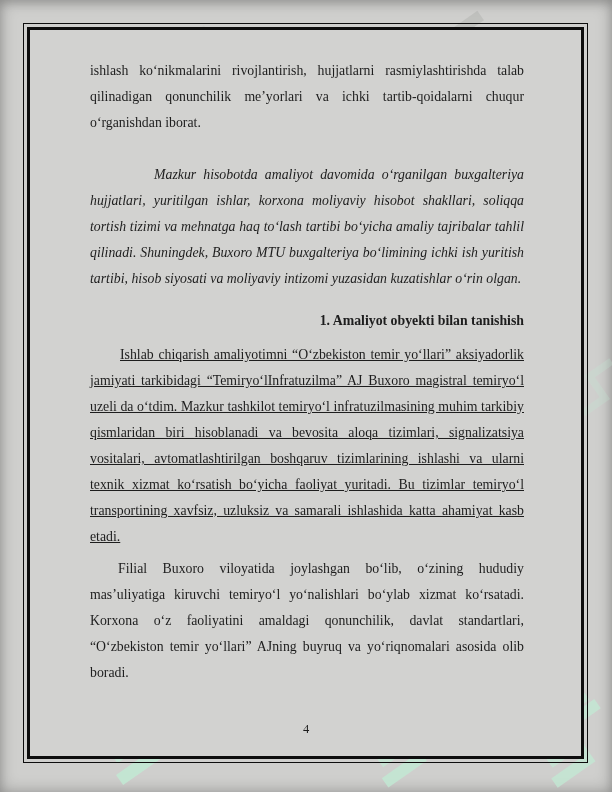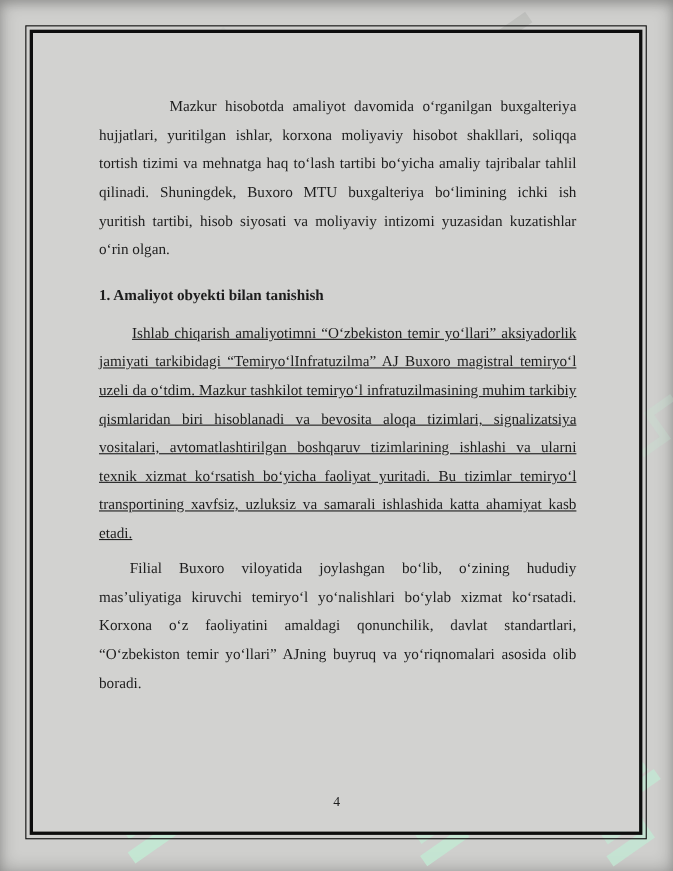--- a/index.html
+++ b/index.html
@@ -42,30 +42,30 @@
   .content{
     position:absolute;
     left:90px;top:58px;
     width:434px;
     color:var(--text-color);
     font-size:13.8px;
     line-height:26px;
     text-align:justify;
   }
   .content p{margin:0;}
-  .p2{margin-top:26px !important;text-indent:64px;}
+  .p2{margin-top:26px !important;text-indent:64px;font-style:italic;}
   .p3{margin-top:8px !important;text-indent:30px;text-decoration:underline;}
   .p4{margin-top:6px !important;text-indent:28px;}
   .heading{
     margin:0;
     margin-top:16px;
     font-size:13.8px;
     line-height:26px;
     font-weight:bold;
-    text-align:left;
+    text-align:right;
     text-indent:0;
   }
   .page-number{
     position:absolute;
     left:0;right:0;
     top:722px;
     text-align:center;
     font-size:12.5px;
     color:var(--text-color);
   }
@@ -175,20 +175,21 @@
         <path d="M46 8 L18 36 L46 64 L18 92" stroke="var(--wm-green)" stroke-width="11" fill="none"></path>
       </svg>
   </div>
 
   <div class="inner-bg"></div>
 
   <div class="border-outer"></div>
   <div class="border-inner"></div>
 
   <div class="content">
+    <p class="p1">ishlash ko‘nikmalarini rivojlantirish, hujjatlarni rasmiylashtirishda talab qilinadigan qonunchilik me’yorlari va ichki tartib-qoidalarni chuqur o‘rganishdan iborat.</p>
     <p class="p2">Mazkur hisobotda amaliyot davomida o‘rganilgan buxgalteriya hujjatlari, yuritilgan ishlar, korxona moliyaviy hisobot shakllari, soliqqa tortish tizimi va mehnatga haq to‘lash tartibi bo‘yicha amaliy tajribalar tahlil qilinadi. Shuningdek, Buxoro MTU buxgalteriya bo‘limining ichki ish yuritish tartibi, hisob siyosati va moliyaviy intizomi yuzasidan kuzatishlar o‘rin olgan.</p>
     <h2 class="heading">1. Amaliyot obyekti bilan tanishish</h2>
     <p class="p3">Ishlab chiqarish amaliyotimni “O‘zbekiston temir yo‘llari” aksiyadorlik jamiyati tarkibidagi “Temiryo‘lInfratuzilma” AJ Buxoro magistral temiryo‘l uzeli da o‘tdim. Mazkur tashkilot temiryo‘l infratuzilmasining muhim tarkibiy qismlaridan biri hisoblanadi va bevosita aloqa tizimlari, signalizatsiya vositalari, avtomatlashtirilgan boshqaruv tizimlarining ishlashi va ularni texnik xizmat ko‘rsatish bo‘yicha faoliyat yuritadi. Bu tizimlar temiryo‘l transportining xavfsiz, uzluksiz va samarali ishlashida katta ahamiyat kasb etadi.</p>
     <p class="p4">Filial Buxoro viloyatida joylashgan bo‘lib, o‘zining hududiy mas’uliyatiga kiruvchi temiryo‘l yo‘nalishlari bo‘ylab xizmat ko‘rsatadi. Korxona o‘z faoliyatini amaldagi qonunchilik, davlat standartlari, “O‘zbekiston temir yo‘llari” AJning buyruq va yo‘riqnomalari asosida olib boradi.</p>
   </div>
 
   <div class="page-number">4</div>
 
 </div>
 

